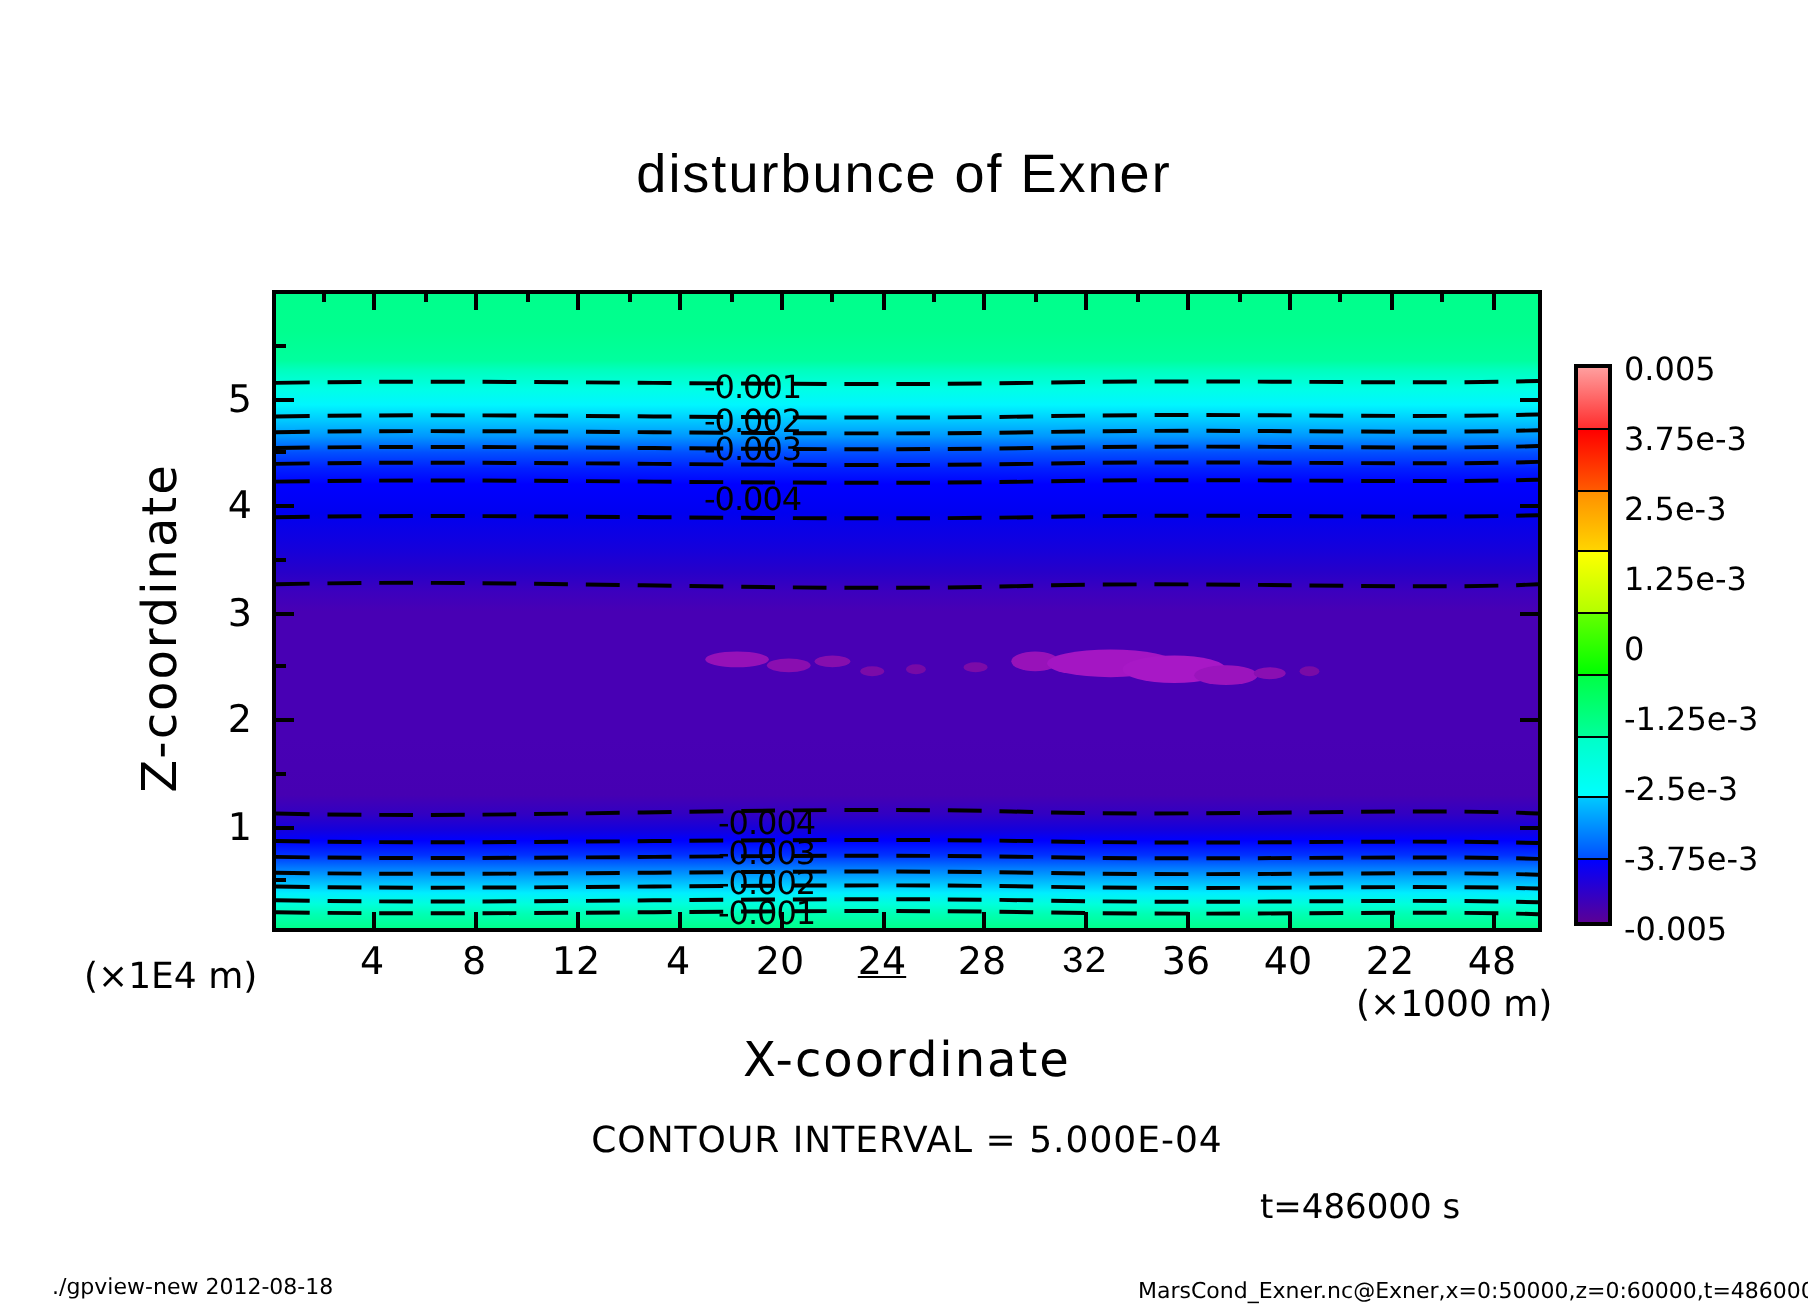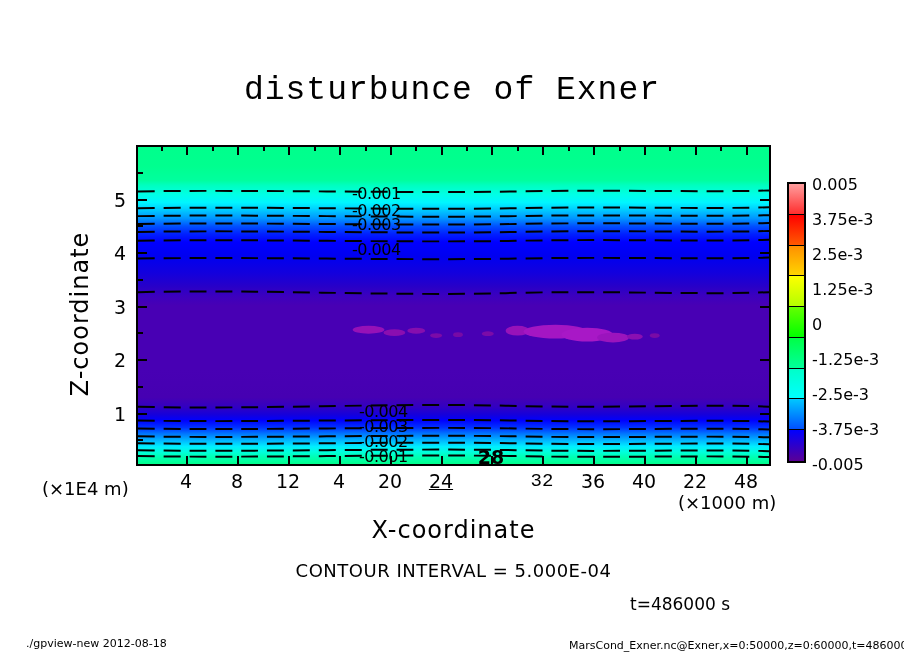--- a/index.html
+++ b/index.html
@@ -14,23 +14,23 @@
     overflow: hidden;
     font-family: "DejaVu Sans", sans-serif;
     color: #000000;
   }
   .abs { position: absolute; }
 
   
   #plot-title {
     left: 0; top: 72px; width: 904px;
     text-align: center;
-    font-size: 33px;
+    font-size: 27px;
     letter-spacing: 1px;
-    font-family: Liberation Mono, monospace;
+    font-family: Liberation Sans, sans-serif;
     color: #000;
   }
 
   
   #plot-frame {
     left: 136px; top: 145px;
     width: 635px; height: 321px;
     border: 2px solid #000;
     box-sizing: border-box;
     overflow: hidden;
@@ -293,21 +293,21 @@
 <div class="tick tick-right abs" style="left:760px; top:306px; width:11px;"></div>
 <div class="tick tick-right abs" style="left:760px; top:252px; width:11px;"></div>
 <div class="tick tick-right abs" style="left:760px; top:199px; width:11px;"></div>
 
 <div class="axlabel xtick-label abs" style="left:166px; top:470px; width:40px;">4</div>
 <div class="axlabel xtick-label abs" style="left:217px; top:470px; width:40px;">8</div>
 <div class="axlabel xtick-label abs" style="left:268px; top:470px; width:40px;">12</div>
 <div class="axlabel xtick-label abs" style="left:319px; top:470px; width:40px;">4</div>
 <div class="axlabel xtick-label abs" style="left:370px; top:470px; width:40px;">20</div>
 <div class="axlabel xtick-label abs" style="left:421px; top:470px; width:40px;text-decoration:underline;">24</div>
-<div class="axlabel xtick-label abs" style="left:471px; top:446px; width:40px;font-weight:bold;">28</div>
+<div class="axlabel xtick-label abs" style="left:471px; top:470px; width:40px;">28</div>
 <div class="axlabel xtick-label abs" style="left:522px; top:470px; width:40px;font-family:Liberation Mono, monospace;">32</div>
 <div class="axlabel xtick-label abs" style="left:573px; top:470px; width:40px;">36</div>
 <div class="axlabel xtick-label abs" style="left:624px; top:470px; width:40px;">40</div>
 <div class="axlabel xtick-label abs" style="left:675px; top:470px; width:40px;">22</div>
 <div class="axlabel xtick-label abs" style="left:726px; top:470px; width:40px;">48</div>
 
 <div class="axlabel ytick-label abs" style="left:90px; top:403px; width:36px;">1</div>
 <div class="axlabel ytick-label abs" style="left:90px; top:349px; width:36px;">2</div>
 <div class="axlabel ytick-label abs" style="left:90px; top:296px; width:36px;">3</div>
 <div class="axlabel ytick-label abs" style="left:90px; top:242px; width:36px;">4</div>

